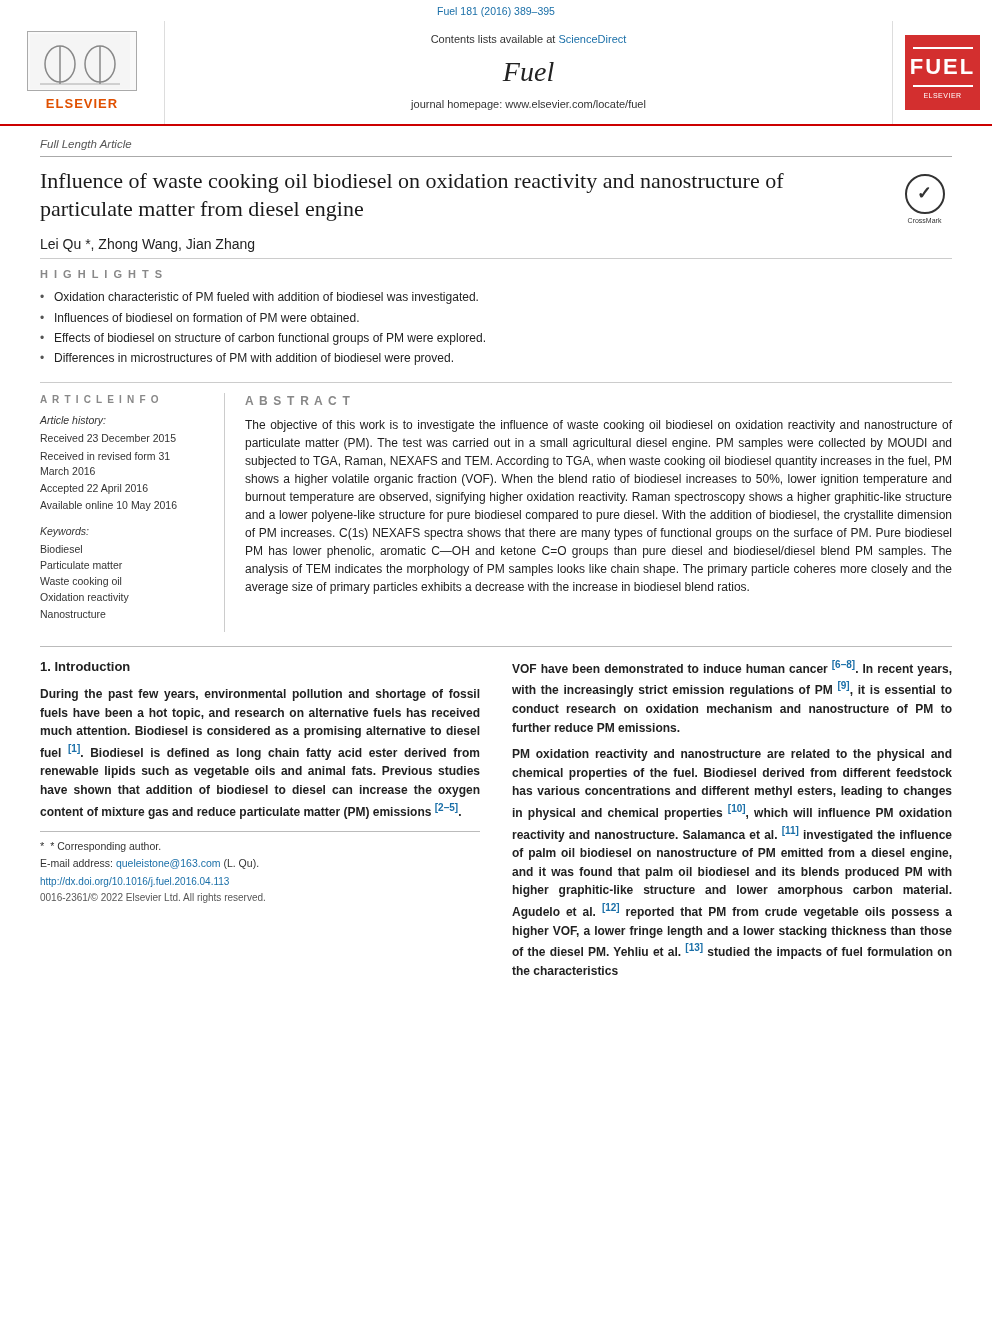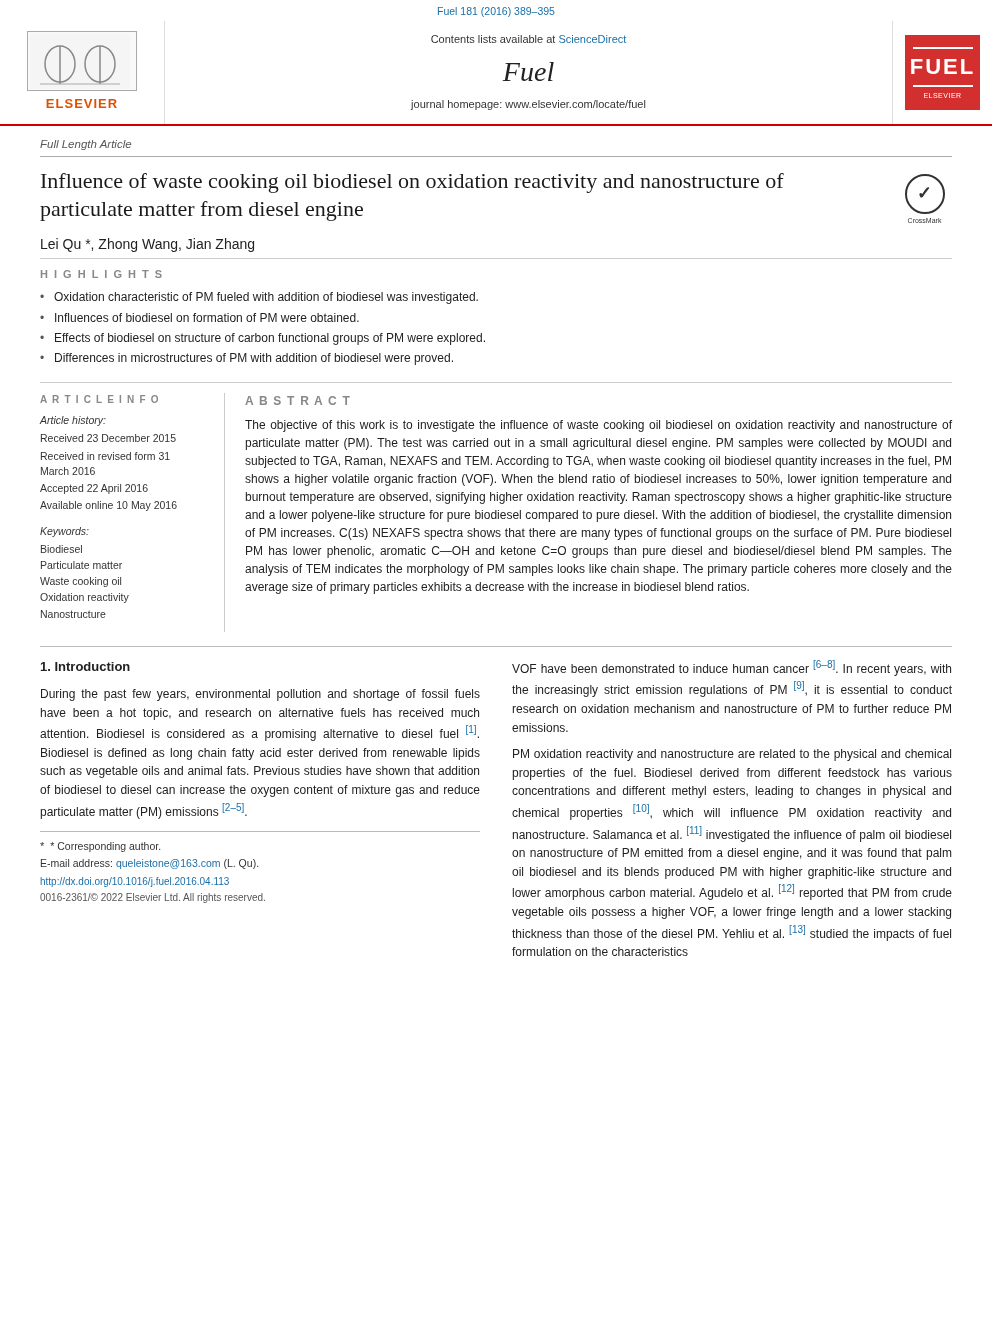--- a/index.html
+++ b/index.html
@@ -378,20 +378,21 @@
     .section-heading {
       font-size: 13px;
       font-weight: bold;
       color: #222;
       margin-bottom: 8px;
       font-family: Arial, sans-serif;
     }
 
     .body-col p {
       margin-bottom: 8px;
+      font-weight: bold;
     }
 
     .body-col .ref {
       color: #1a6fa8;
       font-size: 10px;
       vertical-align: super;
     }
 
     .footnote-area {
       border-top: 1px solid #bbb;

